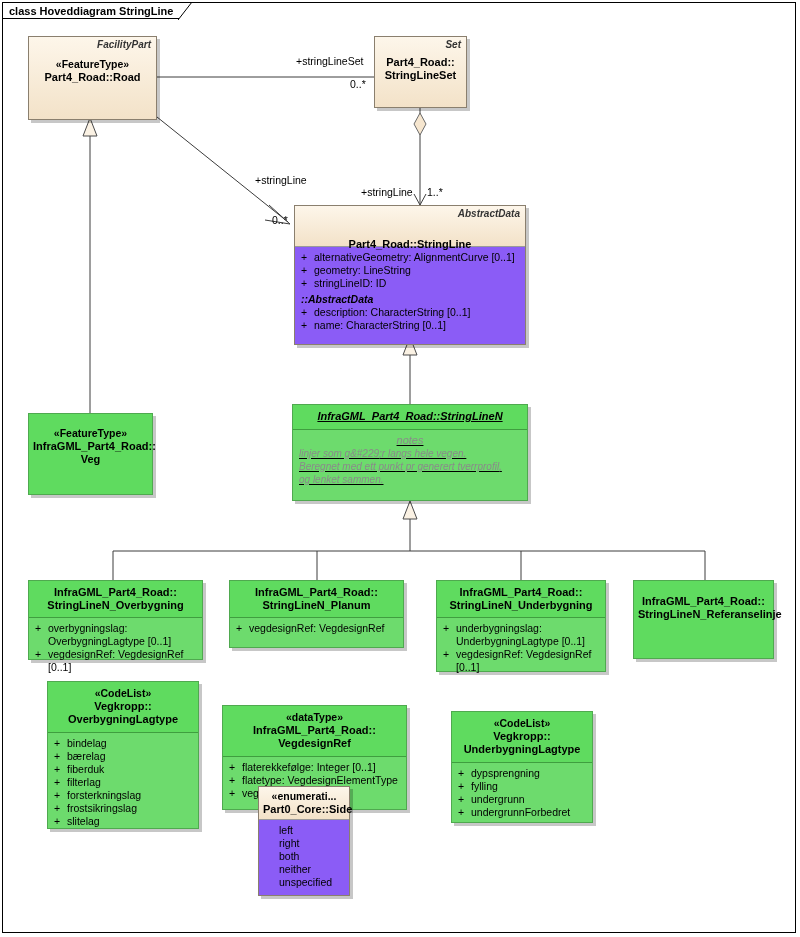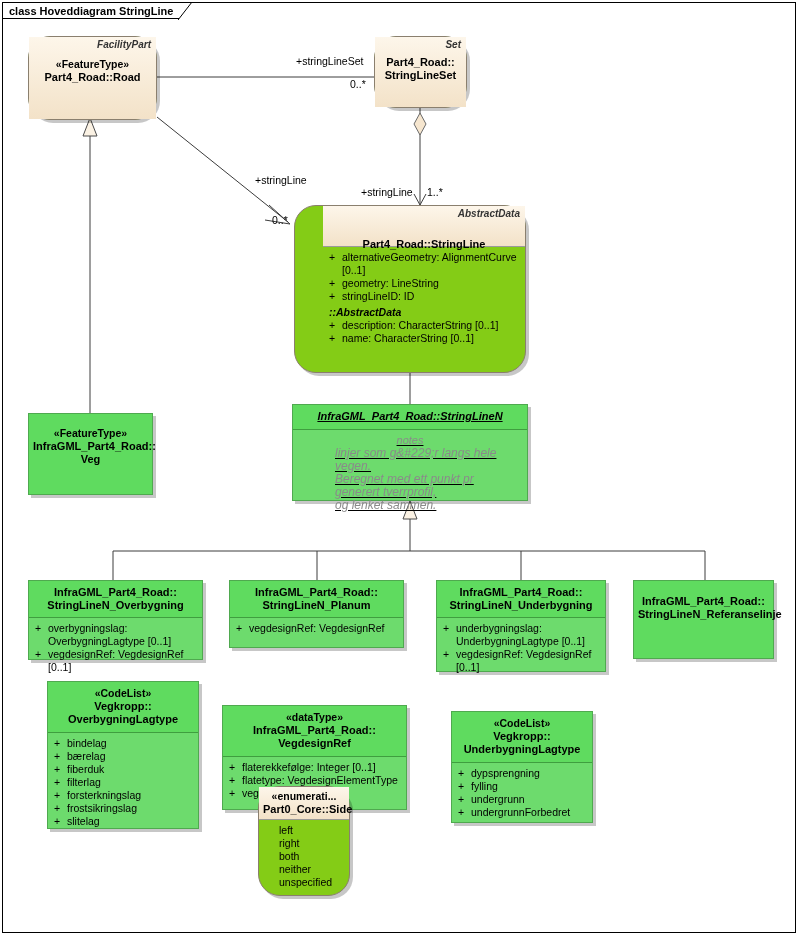--- a/index.html
+++ b/index.html
@@ -9,39 +9,39 @@
   
   .frame{position:absolute;left:2px;top:2px;width:794px;height:931px;border:1px solid #000;box-sizing:border-box;}
   .title-tab{position:absolute;left:2px;top:2px;height:17px;background:#ffffff;border-right:none;
              font-size:11px;font-weight:bold;color:#000;display:flex;align-items:center;padding:0 6px;
              box-sizing:border-box;z-index:5;}
   .title-tab-slant{position:absolute;top:2px;height:18px;width:14px;z-index:5;}
 
   
   .cls{position:absolute;box-sizing:border-box;border:1px solid #828282;
        box-shadow:3px 3px 0 rgba(0,0,0,0.22);}
-  .cls.tan{background:#84cc16;border-color:#8a7f6e;border-radius:22px;}
+  .cls.tan{background:#8b5cf6;border-color:#8a7f6e;}
   .cls.tan .hdr{background:linear-gradient(to bottom,#fdf6ea,#f3e2c8);}
   .cls.green{background:#6ddb6d;border-color:#4fa94f;}
   .cls.green .hdr{background:#5fdb5f;}
 
   .hdr{position:relative;padding:3px 4px 5px 4px;}
   .stereo-right{position:absolute;right:5px;top:2px;font-size:10px;font-style:italic;font-weight:bold;color:#333;}
   .cname{text-align:center;font-size:11px;font-weight:bold;color:#000;line-height:13px;}
   .cname .st{font-weight:bold;font-size:10.5px;}
   .sep{height:1px;background:#9a9a9a;}
   .sep.green{background:#3f9e3f;}
   .attrs{padding:4px 4px 5px 6px;}
   .attr{font-size:10.5px;color:#000;line-height:13px;display:flex;}
   .attr .vis{width:13px;flex:0 0 13px;}
   .attr .txt{flex:1;}
   .grp{font-size:10.5px;font-style:italic;font-weight:bold;color:#000;margin-top:3px;margin-bottom:1px;}
   .lit{font-size:10.5px;color:#000;line-height:13px;padding-left:20px;}
   .notes-title{text-align:center;font-size:11px;font-style:italic;color:#8a8a8a;line-height:13px;}
-  .notes-body{font-size:12px;font-style:italic;color:#8a8a8a;line-height:13px;margin-left:36px;}
+  .notes-body{font-size:10px;font-style:italic;color:#8a8a8a;line-height:13px;}
   svg.conn{position:absolute;left:0;top:0;width:800px;height:937px;overflow:visible;pointer-events:none;}
   .lbl{position:absolute;font-size:10.5px;color:#000;white-space:nowrap;}
 </style>
 </head>
 <body>
 
 <div id="diagram">
 
   <div class="frame"></div>
   <div class="title-tab" id="ttab" style="border-top: 1px solid rgb(0, 0, 0); border-left: 1px solid rgb(0, 0, 0); border-bottom: 1px solid rgb(0, 0, 0);">
@@ -98,21 +98,21 @@
   <div class="cls tan" style="left:374px;top:36px;width:93px;height:72px;">
     <div class="hdr" style="height:100%;box-sizing:border-box;">
       <div class="stereo-right">Set</div>
       <div class="cname" style="margin-top:16px;">
         <div>Part4_Road::</div>
         <div>StringLineSet</div>
       </div>
     </div>
   </div>
 
-  <div class="cls tan" style="left:294px;top:205px;width:232px;height:168px;padding-left:28px;">
+  <div class="cls tan" style="left:294px;top:205px;width:232px;height:140px;">
     <div class="hdr" style="height:40px;box-sizing:border-box;">
       <div class="stereo-right">AbstractData</div>
       <div class="cname" style="margin-top:29px;">
         <div>Part4_Road::StringLine</div>
       </div>
     </div>
     <div class="sep"></div>
     <div class="attrs">
       <div class="attr">
         <span class="vis">+</span>

